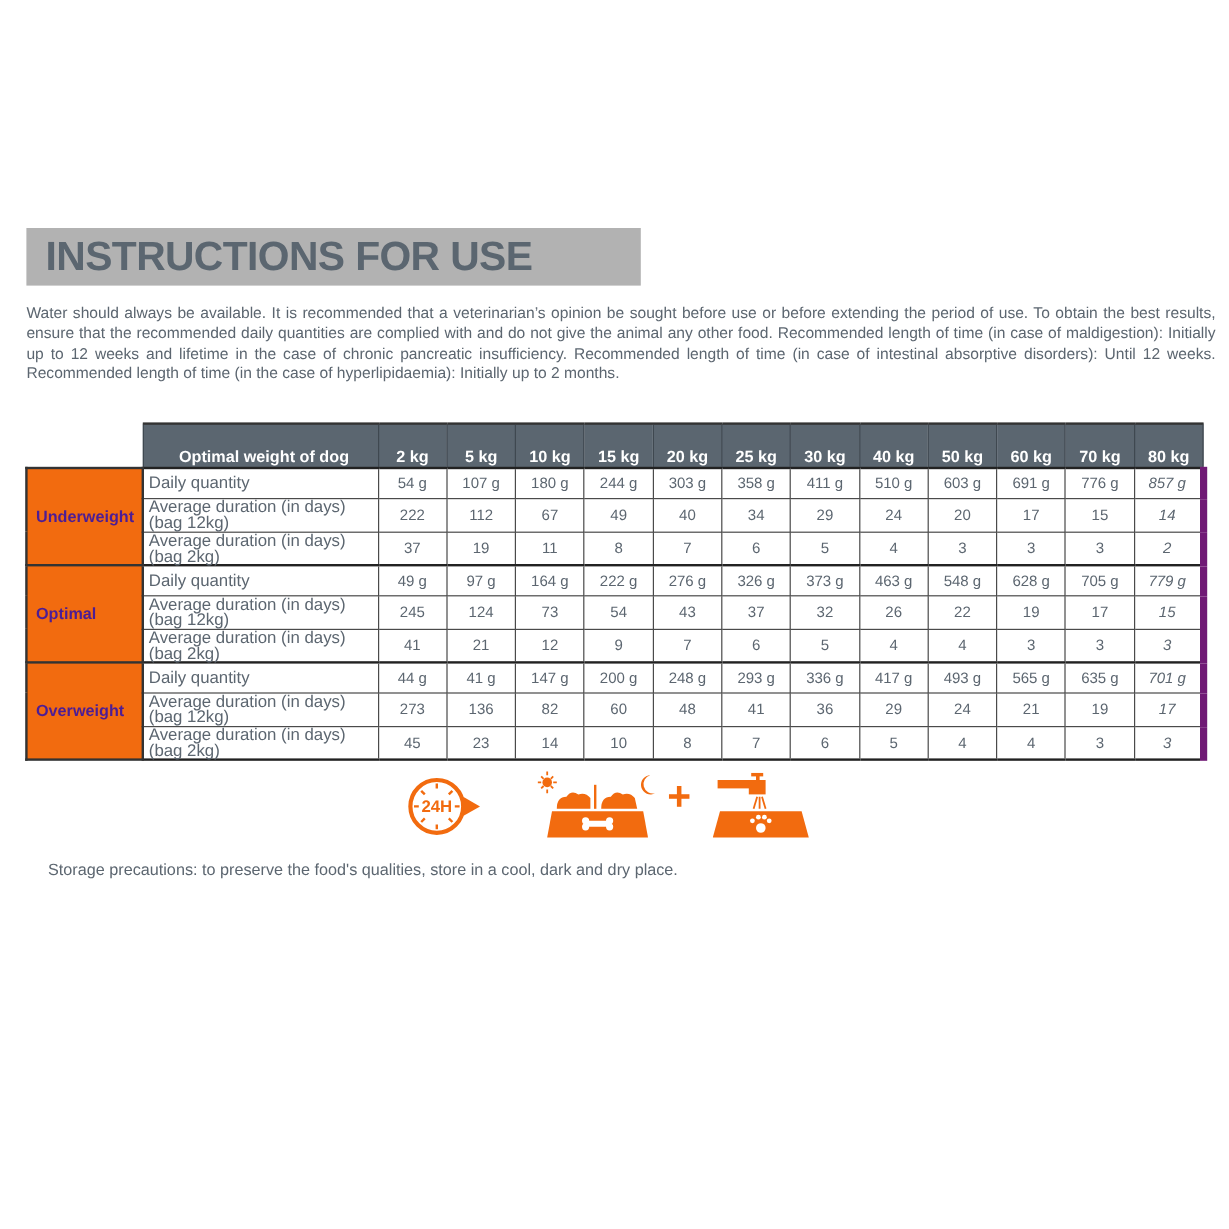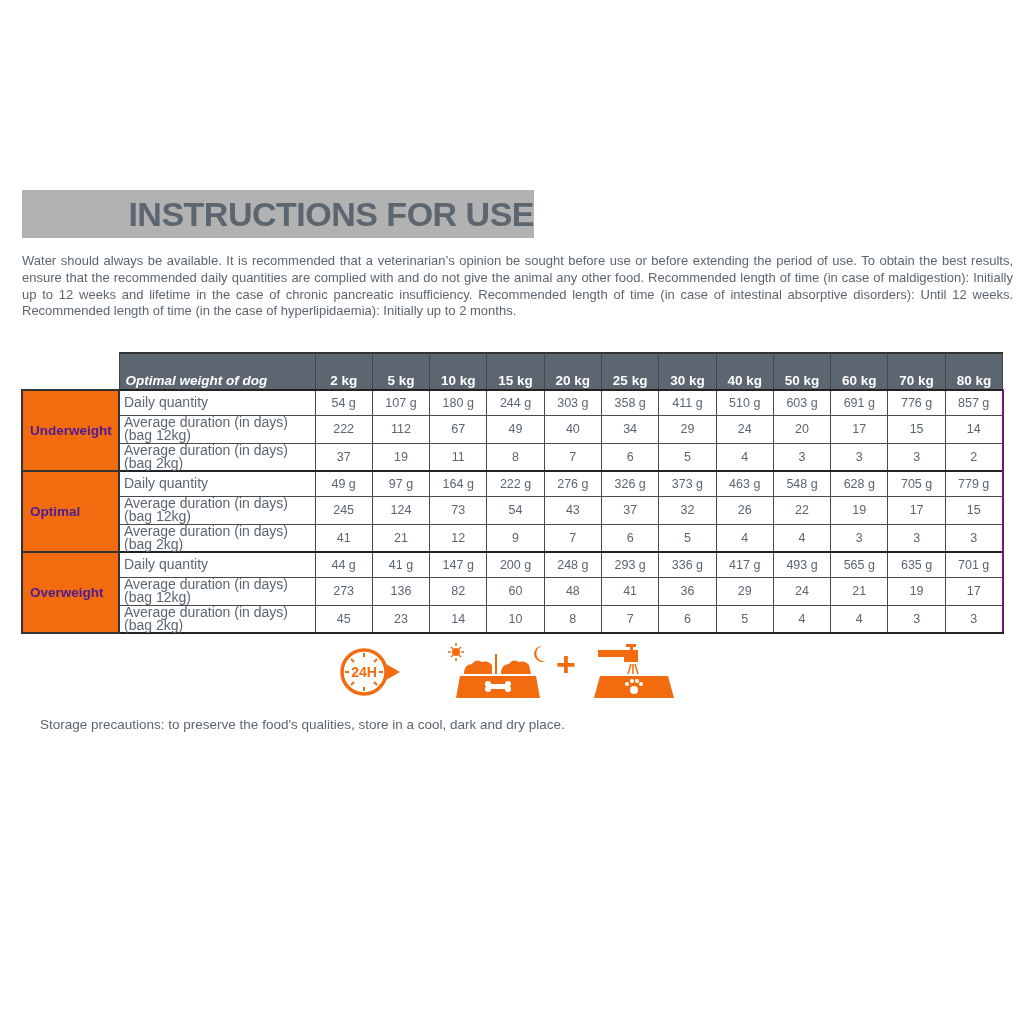--- a/index.html
+++ b/index.html
@@ -1,42 +1,42 @@
 <!DOCTYPE html>
 <html><head>
 <meta charset="utf-8">
 <style>
   html, body { margin: 0; padding: 0; background: #ffffff; }
   body { width: 1024px; height: 1024px; position: relative; overflow: hidden;
          font-family: "Liberation Sans", "DejaVu Sans", sans-serif; color: #5c6670; }
   .title-bar { position: absolute; left: 22px; top: 190px; width: 512px; height: 48px;
-               background: #b2b2b2; box-sizing: border-box; padding-left: 16px; text-align: right; }
+               background: #b2b2b2; box-sizing: border-box; padding-left: 16px; }
   .title-bar h1 { margin: 0; font-size: 34px; line-height: 48px; font-weight: bold;
                   color: #5b6670; letter-spacing: -0.5px; }
   .intro { position: absolute; left: 22px; top: 253px; width: 991px; font-size: 13px;
            line-height: 16.8px; text-align: justify; color: #5c6670; margin: 0; }
   table.feed { position: absolute; left: 21px; top: 352px; border-collapse: collapse;
                table-layout: fixed; }
   table.feed td, table.feed th { padding: 0; box-sizing: border-box; }
   .corner { width: 97px; border: none; background: #fff; }
   .hdr { background: #5b6670; color: #ffffff; font-weight: bold; font-size: 13.5px;
          height: 37px; vertical-align: bottom; text-align: center; padding-bottom: 1px !important;
          border: 1px solid #3f4850; border-top: 2px solid #333; }
-  .hdr.first { text-align: left; padding-left: 6px !important; width: 196px; font-style: italic; }
+  .hdr.first { text-align: center; padding-left: 6px !important; width: 196px; }
   .hdr.num { width: 57.3px; margin-top: 36px; }
   .cat { background: #f26b0f; color: #4c1d95; font-weight: bold; font-size: 13.5px;
          text-align: left; padding-left: 7px !important; border: 2px solid #333; }
   .lbl { font-size: 14px; color: #5c6670; text-align: left; padding-left: 4px !important;
          line-height: 13px; border: 1px solid #4a4a4a; background: #fff; }
   .val { font-size: 12.5px; color: #5c6670; text-align: center; border: 1px solid #4a4a4a; background: #fff; }
   tr.r1 td { height: 25px; }
   tr.r2 td, tr.r3 td { height: 28px; }
   tr.grp-start td.lbl, tr.grp-start td.val { border-top: 2px solid #222; }
   tr.last td.lbl, tr.last td.val { border-bottom: 2px solid #222; }
-  td.lastcol { border-right: 2px solid #701a75; }
+  td.lastcol { border-right: 6px solid #701a75; font-style: italic; }
   .icons { position: absolute; left: 0; top: 640px; width: 1024px; height: 60px; }
   .icon { position: absolute; }
   .storage { position: absolute; left: 24px; top: 701px; font-size: 13.5px; color: #5c6670; margin: 16px; }
 </style>
 </head>
 <body>
 
 <div class="title-bar">
   <h1>INSTRUCTIONS FOR USE</h1>
 </div>

